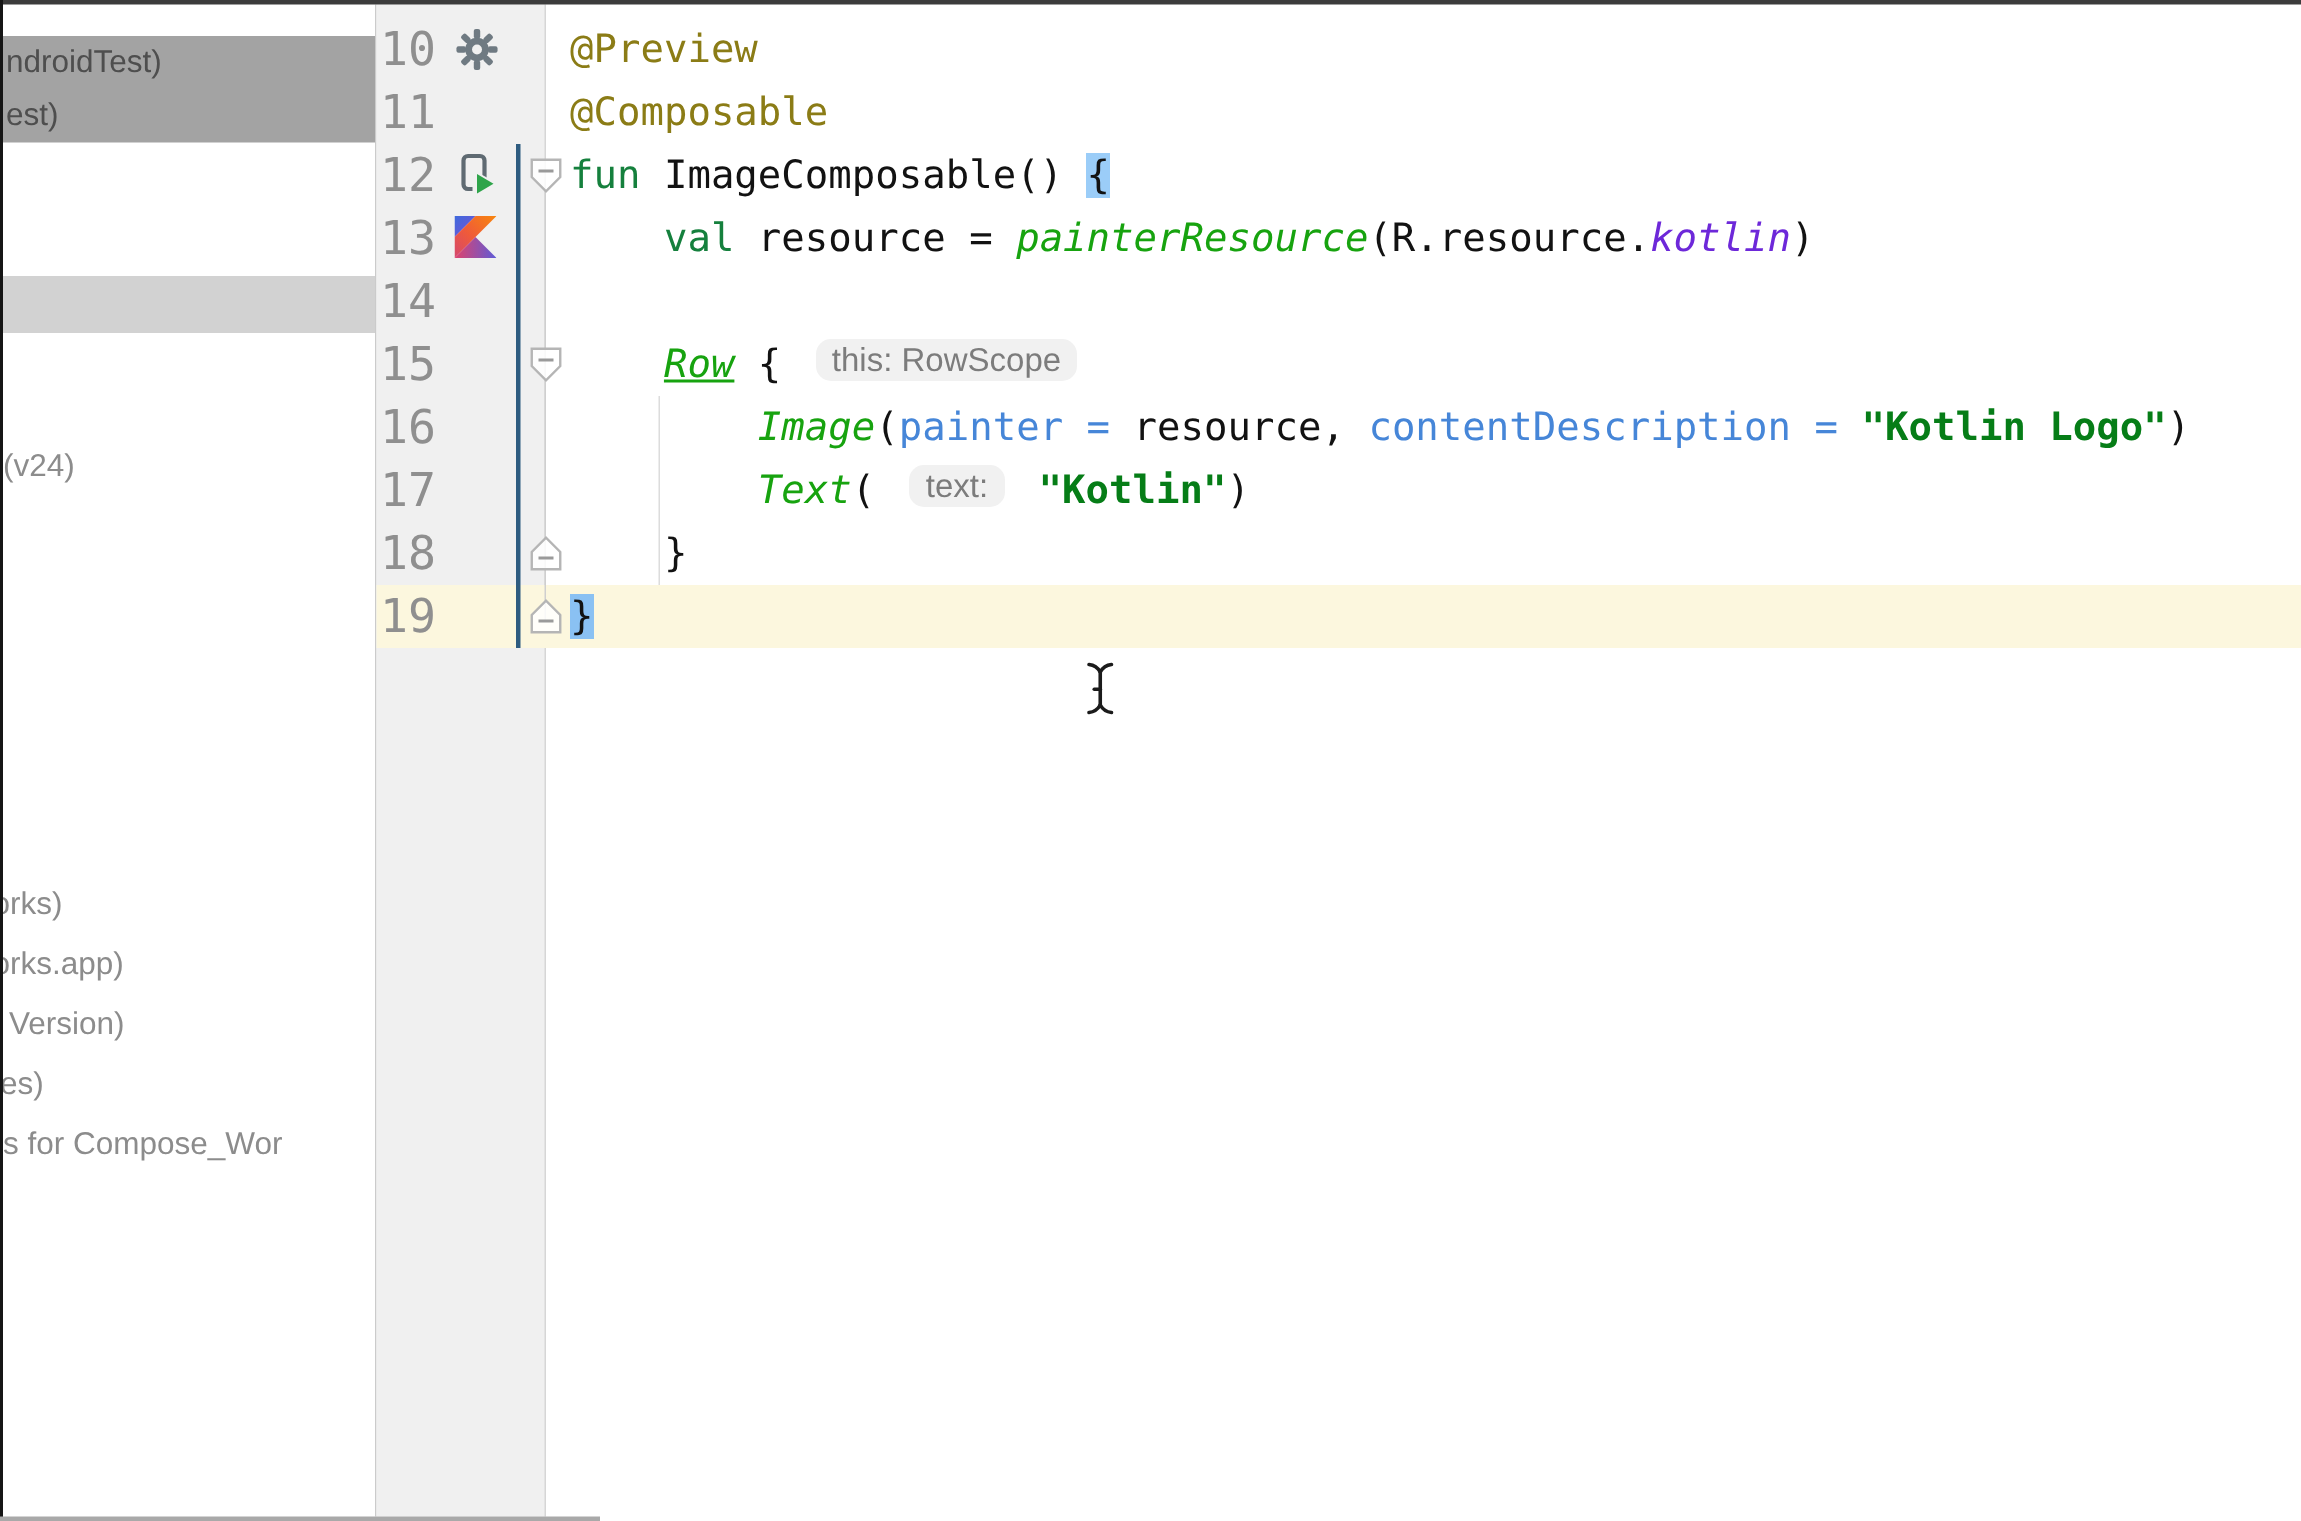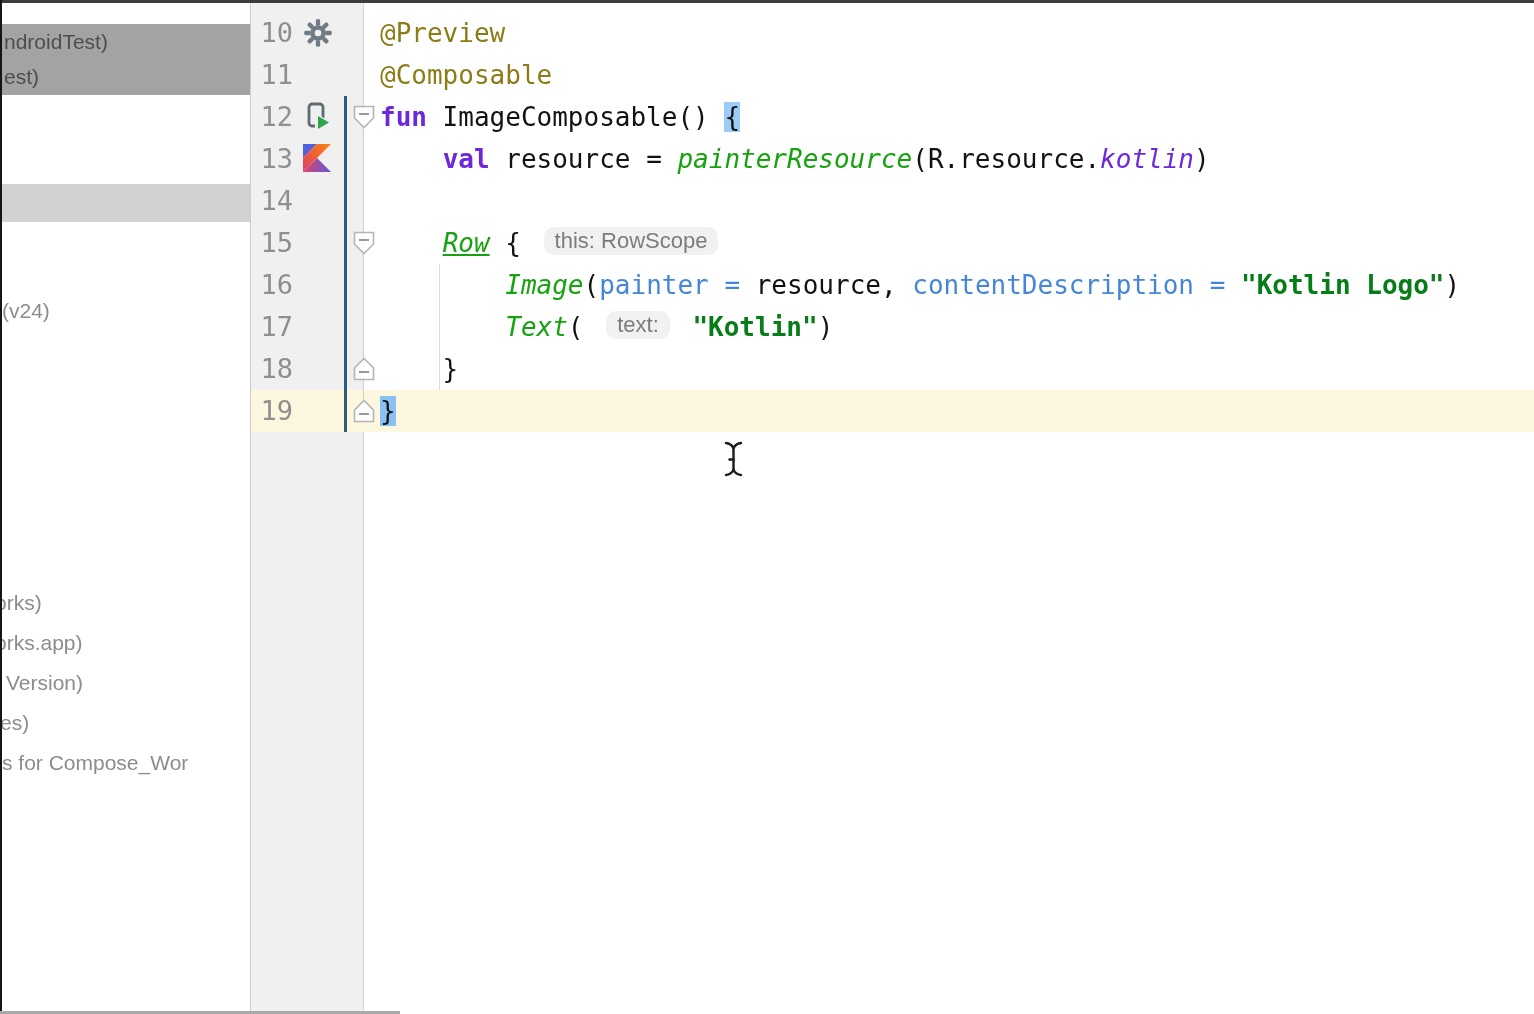--- a/index.html
+++ b/index.html
@@ -23,40 +23,40 @@
   .gray-row{position:absolute;left:0;top:181px;width:248px;height:38px;background:#d2d2d2;}
   .v24-row{position:absolute;left:0;top:288px;width:224px;height:40px;line-height:40px;}
   .bottom-list{position:absolute;left:0;top:580px;width:248px;}
   .bottom-row{position:relative;height:40px;line-height:40px;overflow:visible;}
   .bottom-row span{position:absolute;line-height:40px;}
   .off-a{left:-7px;} .off-b{left:-7px;} .off-c{left:4px;} .off-d{left:0px;} .off-e{left:-2px;}
 
   
   .gutter{position:absolute;left:251px;top:3px;width:112px;height:1008px;background:#f0f0f0;
     border-right:1px solid #d6d6d6;}
-  .lnum{position:absolute;left:0;width:42px;height:42px;line-height:42px;text-align:right;
-    font-family:"DejaVu Sans Mono",monospace;font-size:27px;color:#8f8f8f;z-index:2;}
+  .lnum{position:absolute;left:0;width:42px;height:42px;line-height:42px;text-align:center;
+    font-family:"DejaVu Sans Mono",monospace;font-size:31px;color:#8f8f8f;z-index:2;}
   .gicon{position:absolute;z-index:2;}
   .change-bar{position:absolute;left:93px;top:93px;width:3px;height:336px;background:#2e5c80;z-index:2;}
 
   
   .fold-line{position:absolute;left:363px;top:118px;width:1px;height:296px;background:#cfcfcf;z-index:2;}
   .fold-marker{position:absolute;left:353px;width:22px;height:24px;z-index:3;}
 
   
   .editor{position:absolute;left:364px;top:3px;width:1170px;height:1008px;background:#fff;}
   .current-line{position:absolute;left:251px;top:390px;width:1283px;height:42px;background:#fcf7de;z-index:1;}
   .indent-guide{position:absolute;left:439px;top:264px;width:1px;height:126px;background:#dcdcdc;z-index:1;}
   .code{position:absolute;left:364px;top:3px;width:1170px;z-index:2;}
   .code-line{position:absolute;left:0;padding-left:16px;height:42px;line-height:42px;white-space:pre;
     font-family:"DejaVu Sans Mono",monospace;font-size:26px;color:#121212;}
   .l10{top:9px;}  .l11{top:51px;} .l12{top:93px;}  .l13{top:135px;} .l14{top:177px;}
   .l15{top:219px;}.l16{top:261px;}.l17{top:303px;} .l18{top:345px;} .l19{top:387px;}
   .tok-ann{color:#8b7c16;}
-  .tok-kw{color:#6d28d9;font-weight:bold;}
+  .tok-kw{color:#15803d;font-weight:normal;}
   .tok-fn{color:#17a30f;font-style:italic;}
   .tok-fn.ul{text-decoration:underline;}
   .tok-named{color:#4686d8;}
   .tok-str{color:#067d17;font-weight:bold;}
   .tok-field{color:#6d28d9;font-style:italic;}
   .hl-open{background:#9bcdf8;}
   .hl-close{background:#8ac1f3;}
   .pill{display:inline-block;background:#f1f1f1;color:#7c7c7c;border-radius:10px;
     font-family:"Liberation Sans",sans-serif;font-size:22px;line-height:28px;font-weight:normal;
     font-style:normal;padding:0 11px;vertical-align:4px;margin:0 7px;}

